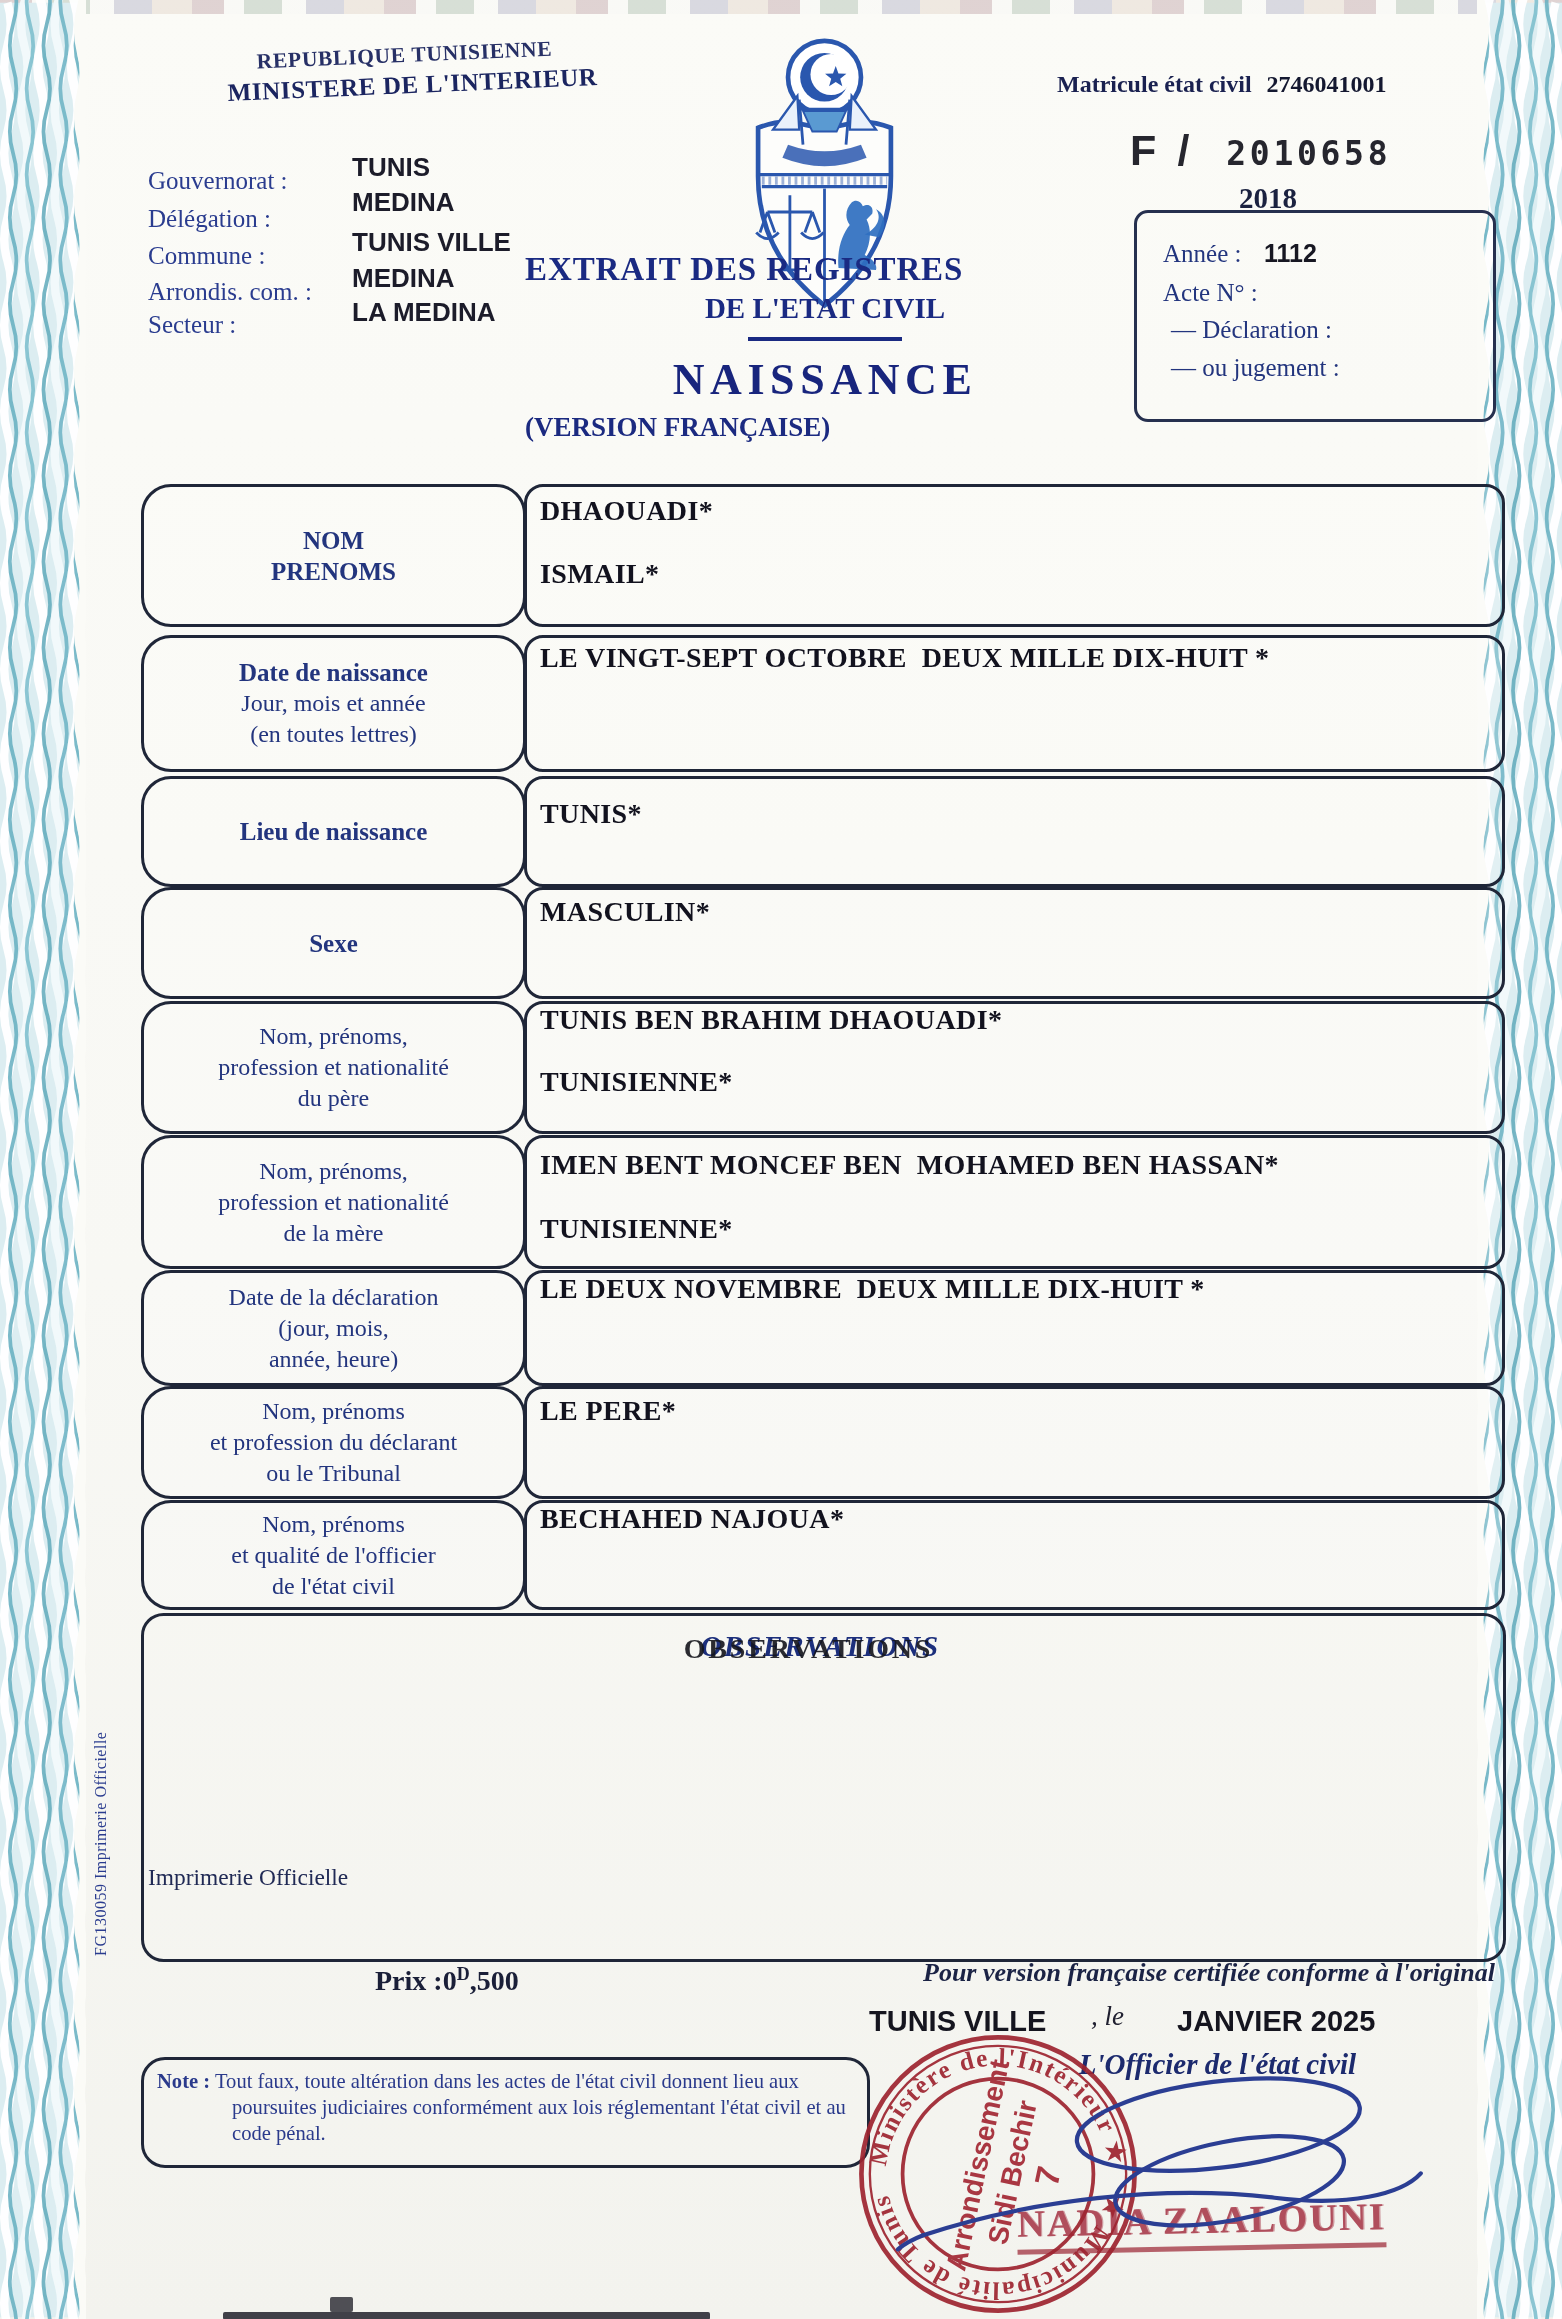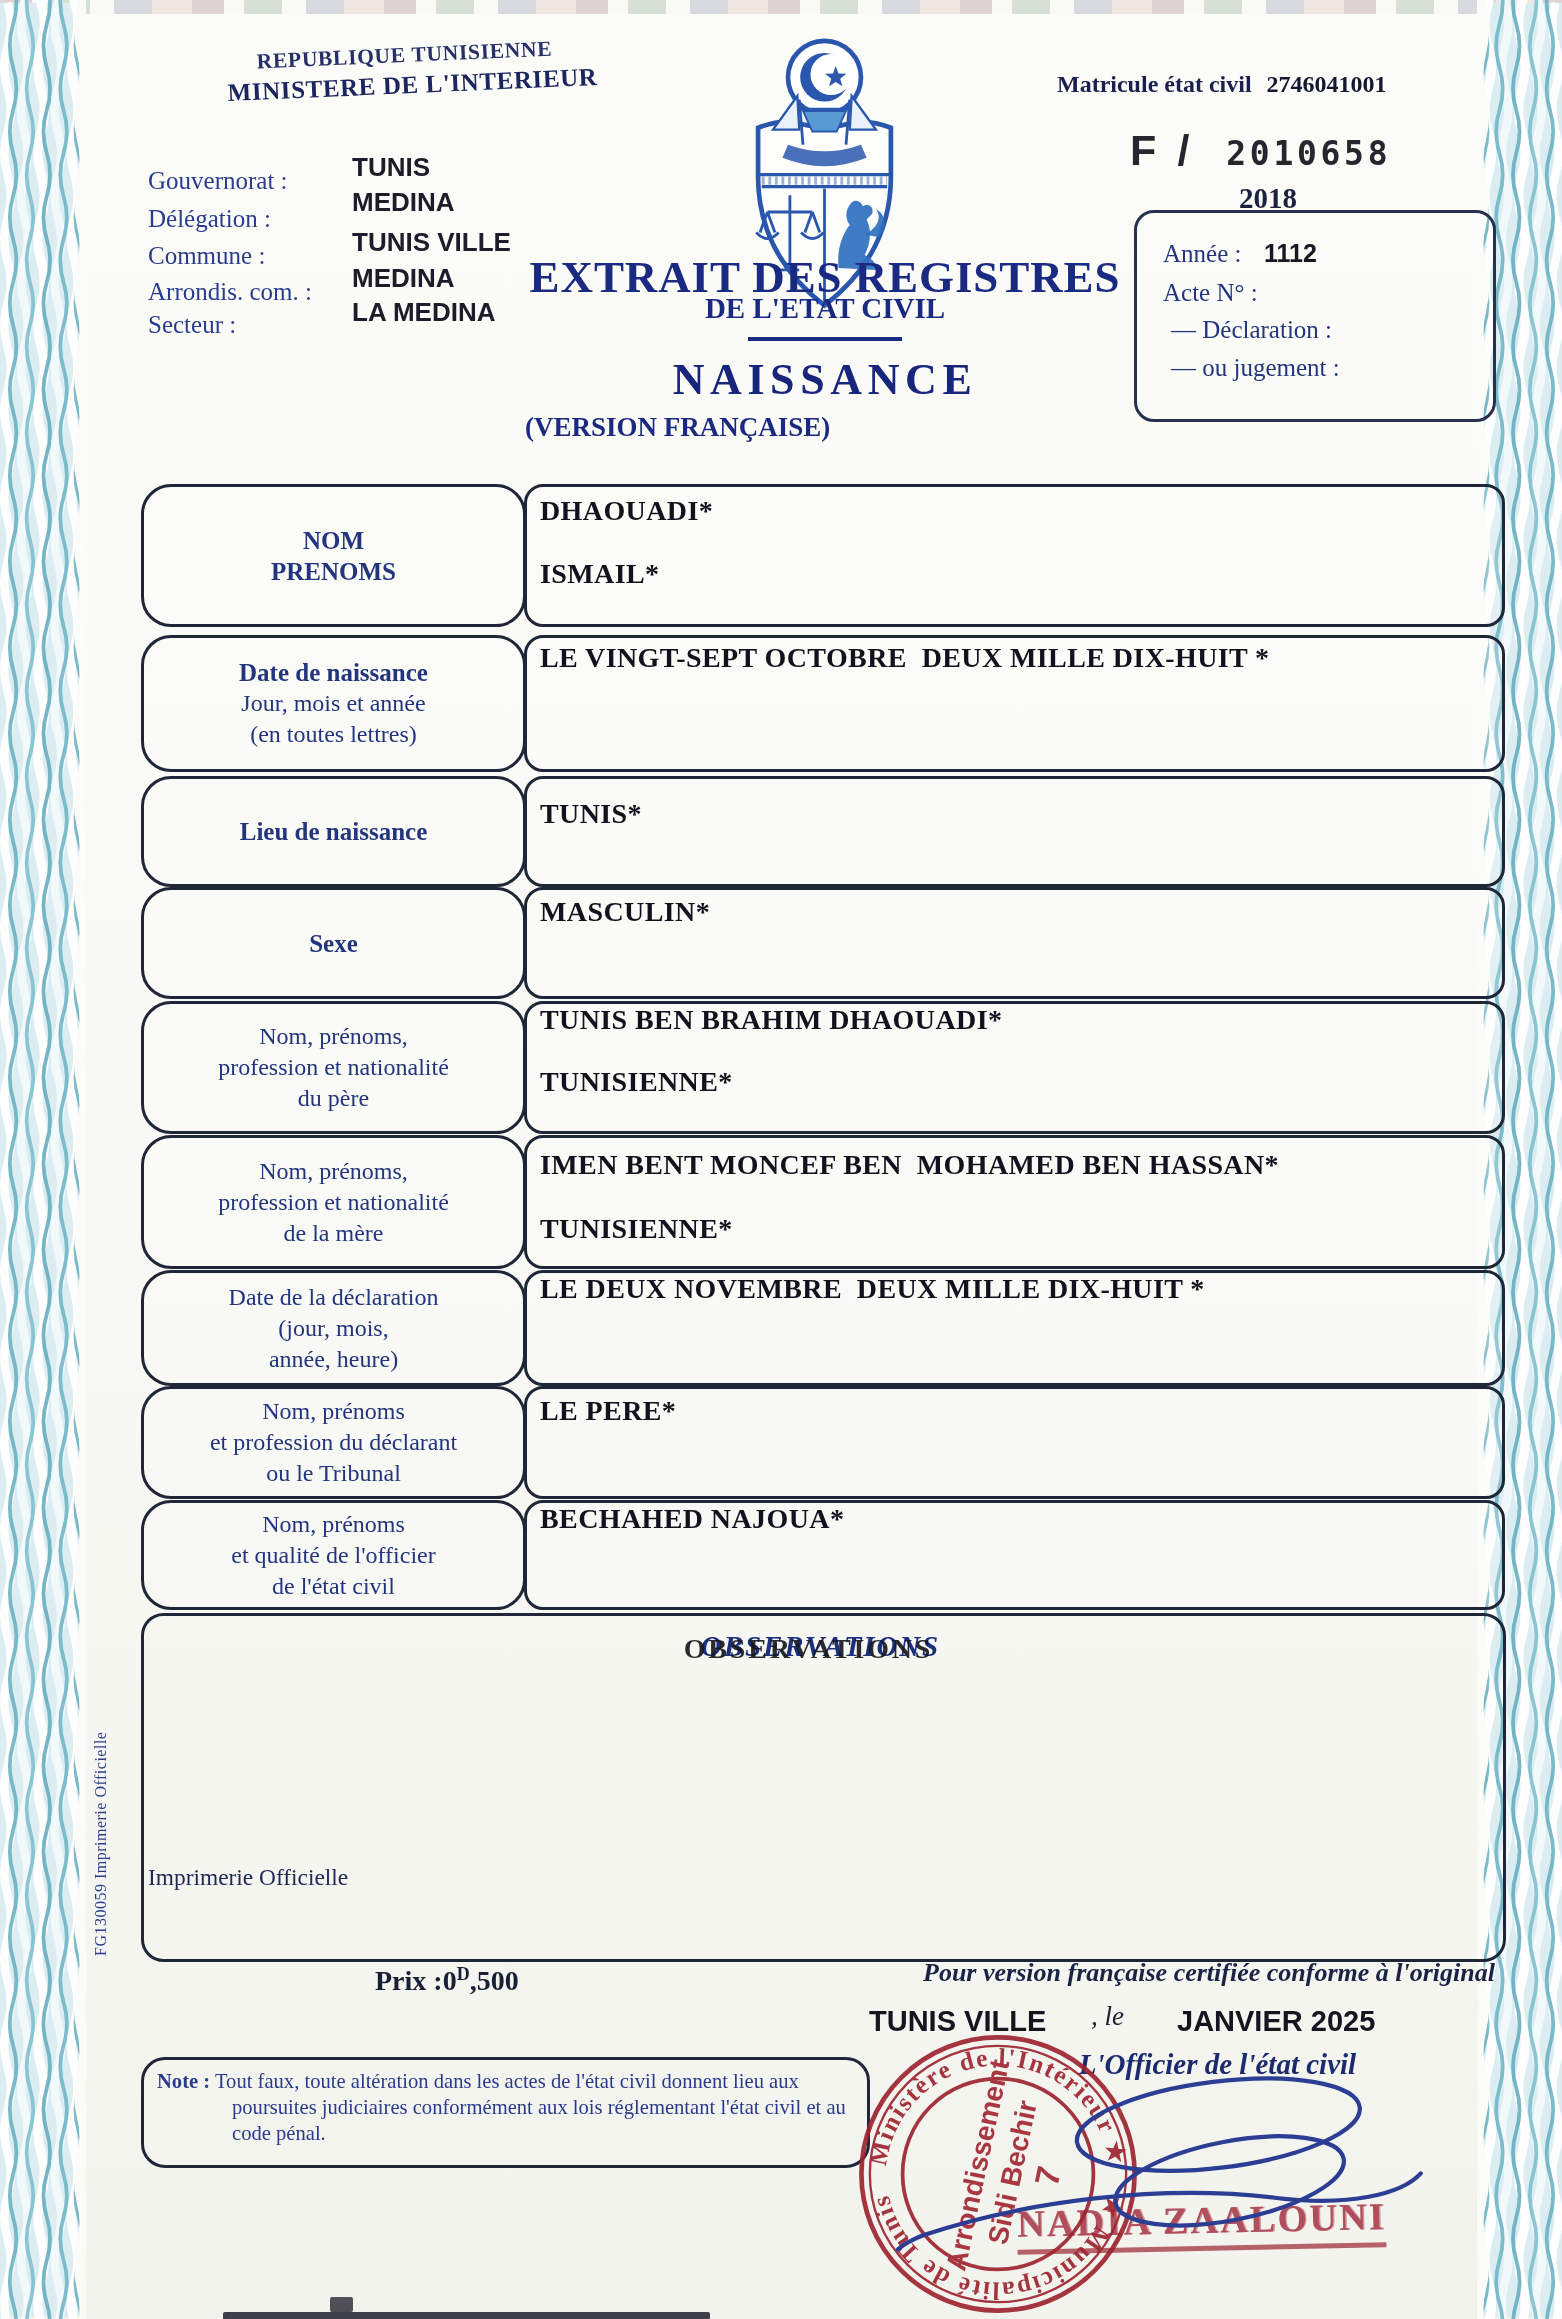--- a/index.html
+++ b/index.html
@@ -22,25 +22,25 @@
   .admin-label{left:148px;font-size:25px;color:#2a3c8f;}
   .admin-value{left:352px;font-size:26px;font-weight:bold;color:#1c1c2a;font-family:"Liberation Sans",sans-serif;}
 
   .matricule{left:1057px;top:71px;font-size:24px;font-weight:bold;color:#1a2150;white-space:nowrap;}
   .matricule .num{margin-left:15px;color:#141830;}
   .fline{left:1130px;top:126px;white-space:nowrap;color:#26262e;}
   .fline .fp{font-family:"Liberation Sans",sans-serif;font-size:43px;font-weight:600;letter-spacing:4.7px;}
   .fline .fn{font-family:"DejaVu Sans Mono",monospace;font-size:33px;font-weight:bold;letter-spacing:3.7px;margin-left:32px;}
   .year18{left:1239px;top:182px;width:150px;font-size:29px;font-weight:bold;color:#1b2240;z-index:2;}
 
-  .actebox{left:1134px;top:210px;width:356px;height:206px;border:3.3px solid #26304f;border-radius:20px;}
+  .actebox{left:1134px;top:210px;width:356px;height:206px;border:3.3px solid #26304f;border-radius:14px;}
   .acteline{position:absolute;left:26px;font-size:25px;color:#23357e;white-space:nowrap;}
   .acteline .val{font-family:"Liberation Sans",sans-serif;font-weight:bold;color:#171722;margin-left:22.5px;}
 
-  .t1{left:525px;top:251px;width:600px;text-align:center;font-size:45px;font-weight:bold;color:#1a2a82;letter-spacing:0.9px;}
+  .t1{left:525px;top:251px;width:600px;font-size:33px;font-weight:bold;color:#1a2a82;letter-spacing:0.9px;}
   .t2{left:525px;top:292px;width:600px;text-align:center;font-size:29px;font-weight:bold;color:#1a2a82;}
   .trule{left:748px;top:337px;width:154px;height:3.7px;background:#1a2a82;}
   .t3{left:525px;top:354px;width:600px;text-align:center;font-size:44px;font-weight:bold;color:#18257d;letter-spacing:5.6px;}
   .t4{left:525px;top:412px;width:600px;font-size:27px;font-weight:bold;color:#1b2a80;}
 
   .lbox{position:absolute;left:141px;width:379px;border:3.3px solid #1f2638;border-radius:30px;
         display:flex;flex-direction:column;justify-content:center;align-items:center;text-align:center;
         color:#23357e;font-size:24px;line-height:31px;background:rgba(255,255,255,.18);}
   .lbox .b{font-weight:bold;font-size:25px;}
   .vbox{position:absolute;left:524px;width:975px;border:3.3px solid #1f2638;border-radius:19px;background:rgba(255,255,255,.18);}

